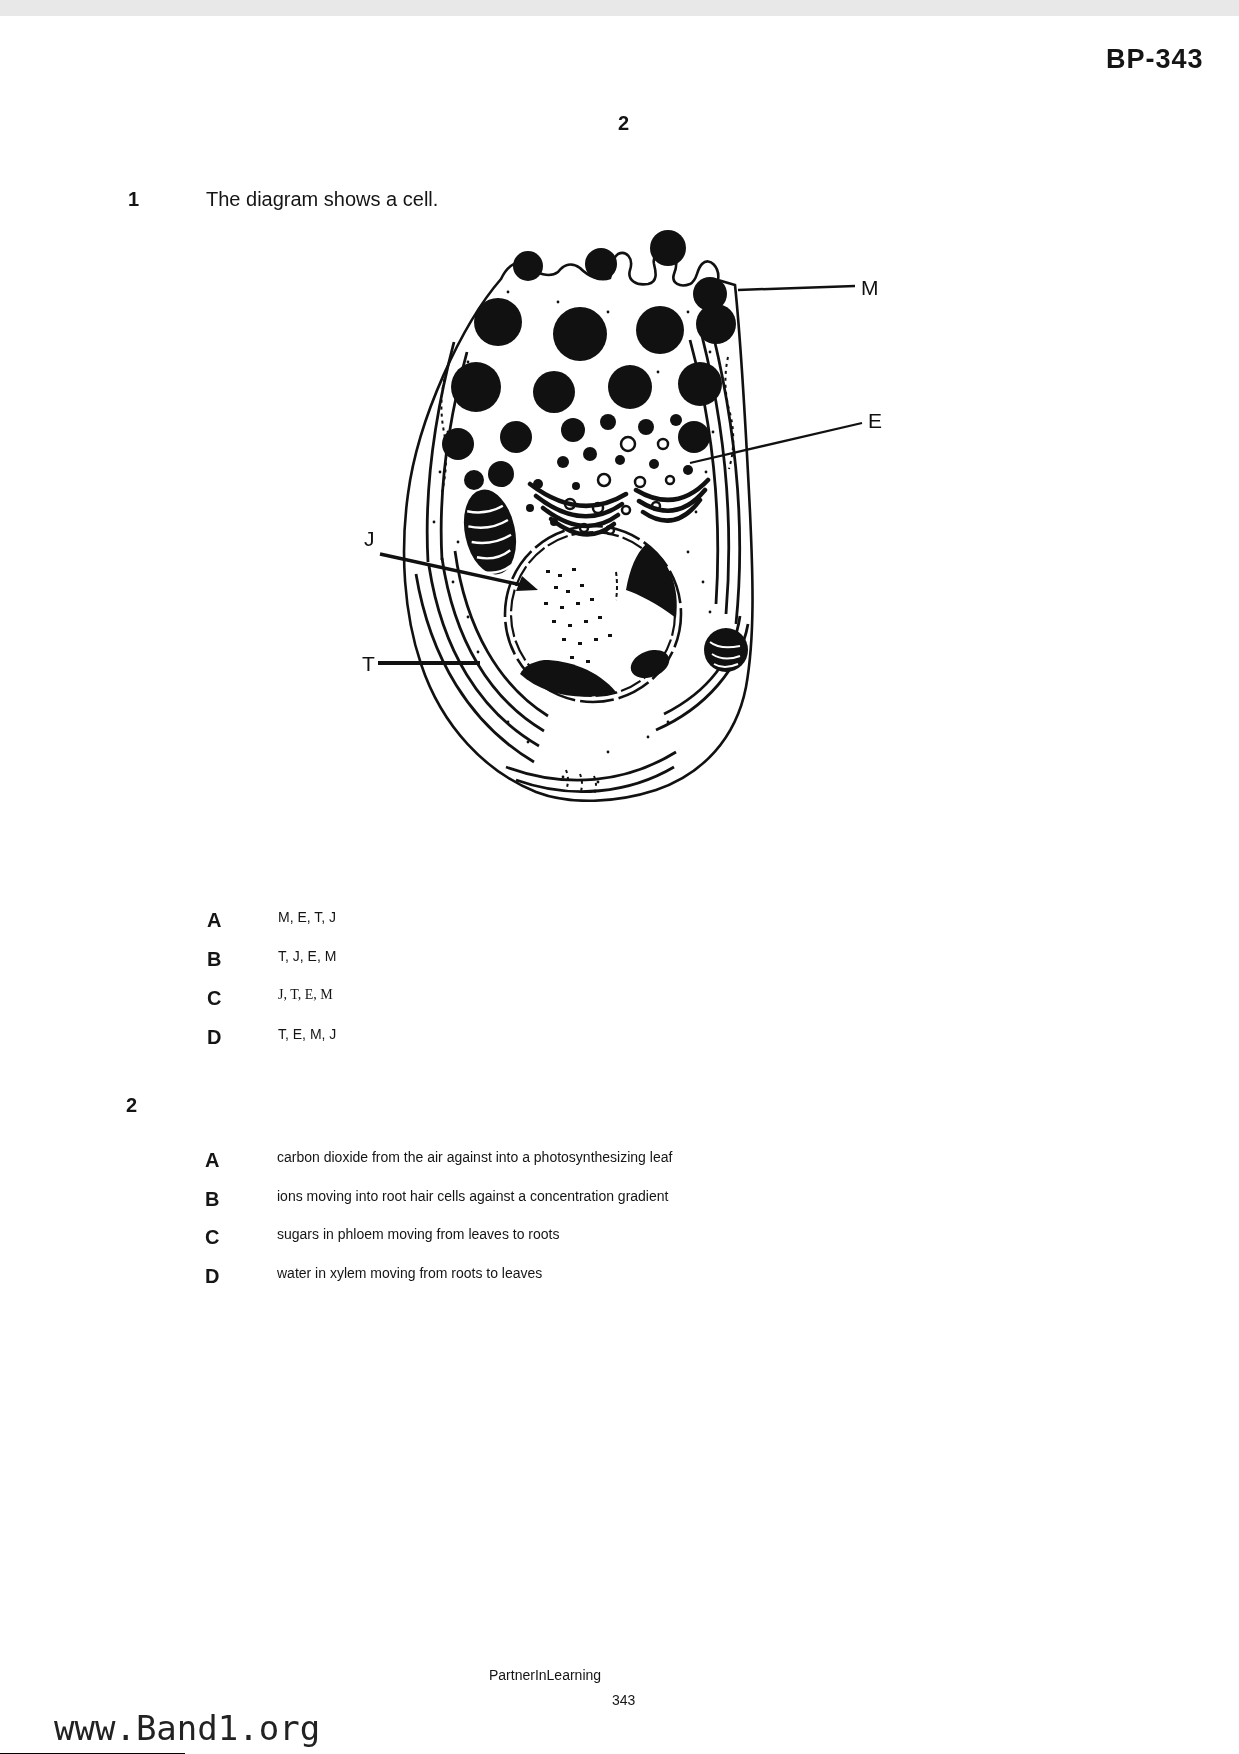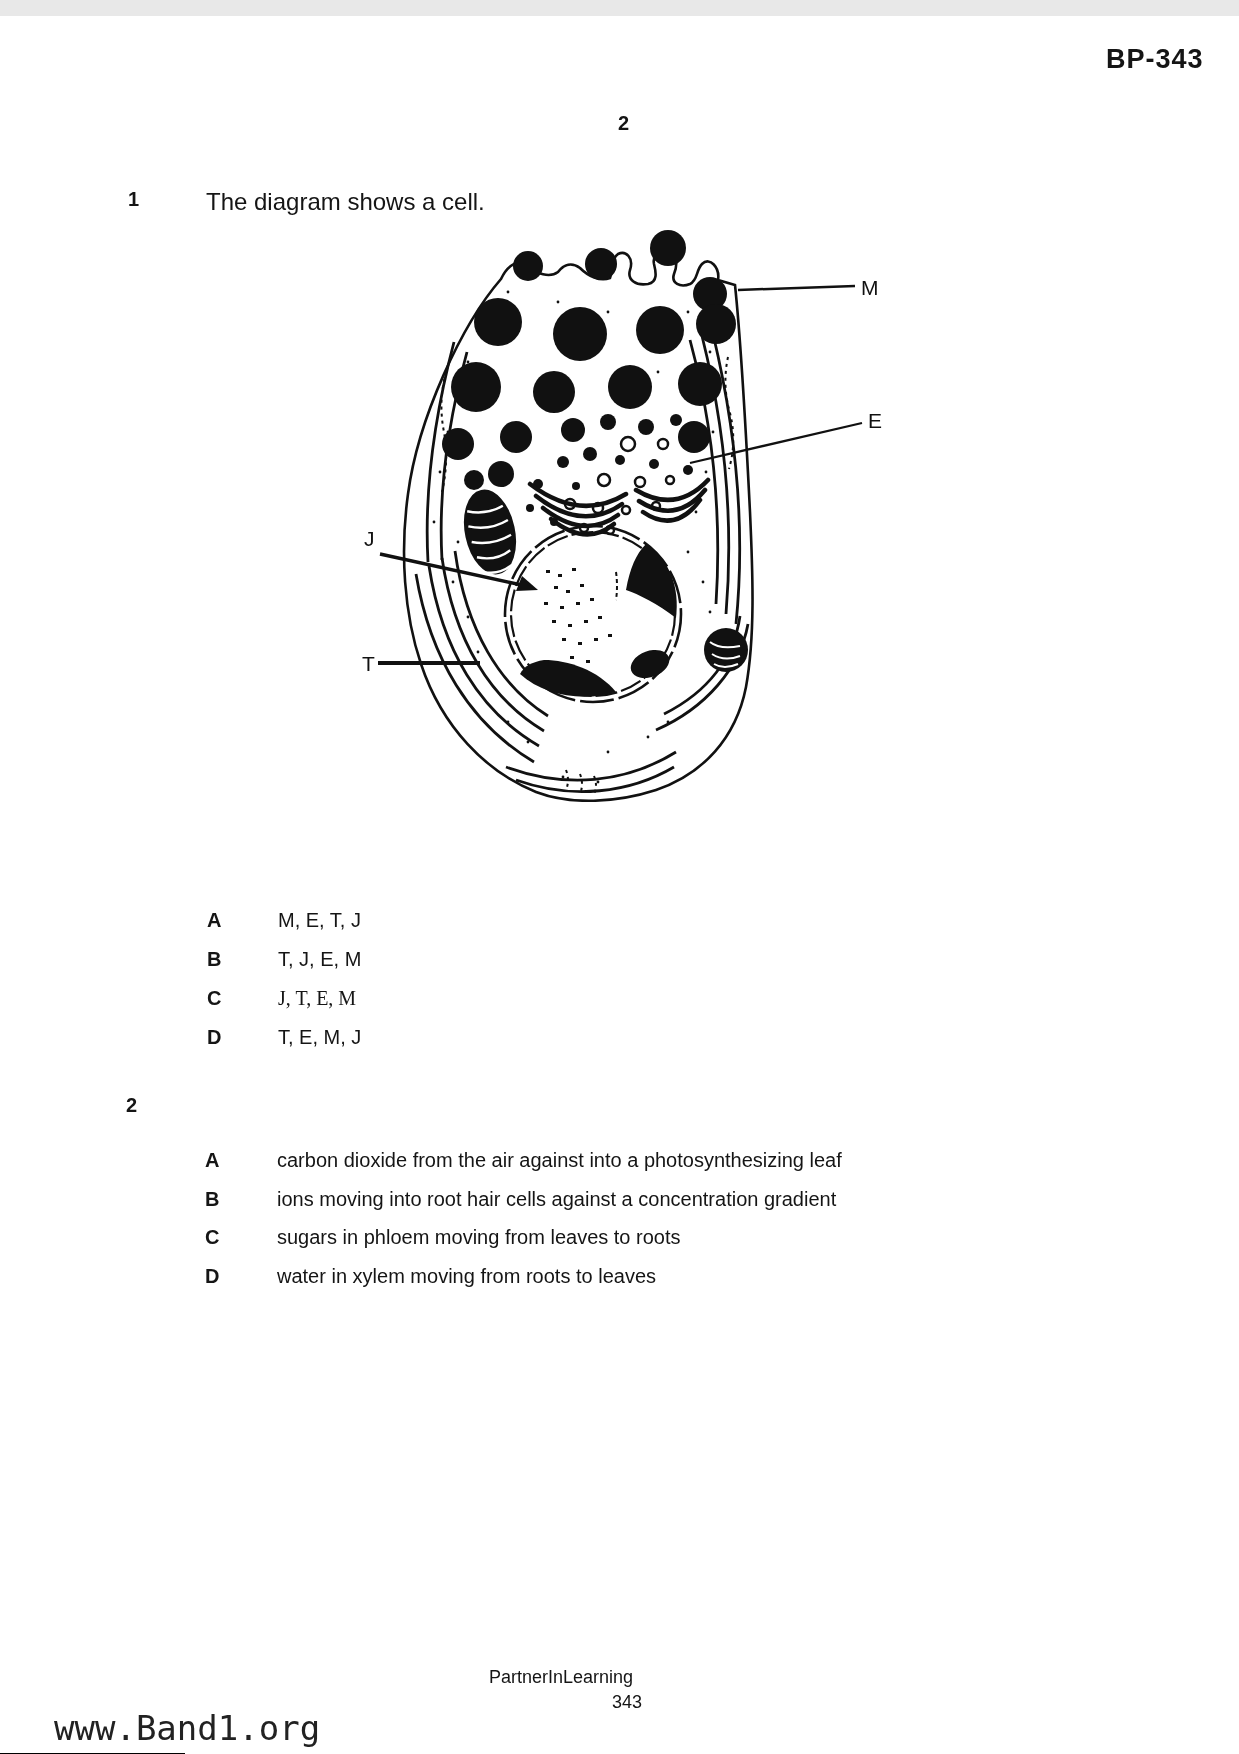--- a/index.html
+++ b/index.html
@@ -9,25 +9,25 @@
     margin:16px auto;
     background:#ffffff;
     color:#151515;
     font-family:"Liberation Sans", sans-serif;
     overflow:hidden;
   }
   .abs{position:absolute;}
   .doc-code{font-size:27px;font-weight:bold;letter-spacing:1px;}
   .pagenum{font-size:20px;font-weight:bold;}
   .qnum{font-size:20px;font-weight:bold;}
-  .body-text{font-size:24px;}
+  .body-text{font-size:20px;}
   .question{font-size:20px;line-height:1.8;width:930px;}
   .opt-letter{font-size:20px;font-weight:bold;}
-  .opt-text{font-size:20px;}
-  .footer-small{font-size:18px;}
+  .opt-text{font-size:14px;}
+  .footer-small{font-size:14px;}
   .website{font-family:"DejaVu Sans Mono", monospace;font-size:34px;color:#222;}
   .edge-bar{position:absolute;background:#000;}
   svg text{font-family:"Liberation Sans", sans-serif;font-size:21px;fill:#111;}
 </style>
 </head>
 <body>
 
 <div id="page">
 
   <div class="abs doc-code" style="left:1106px;top:28px;">BP-343</div>

